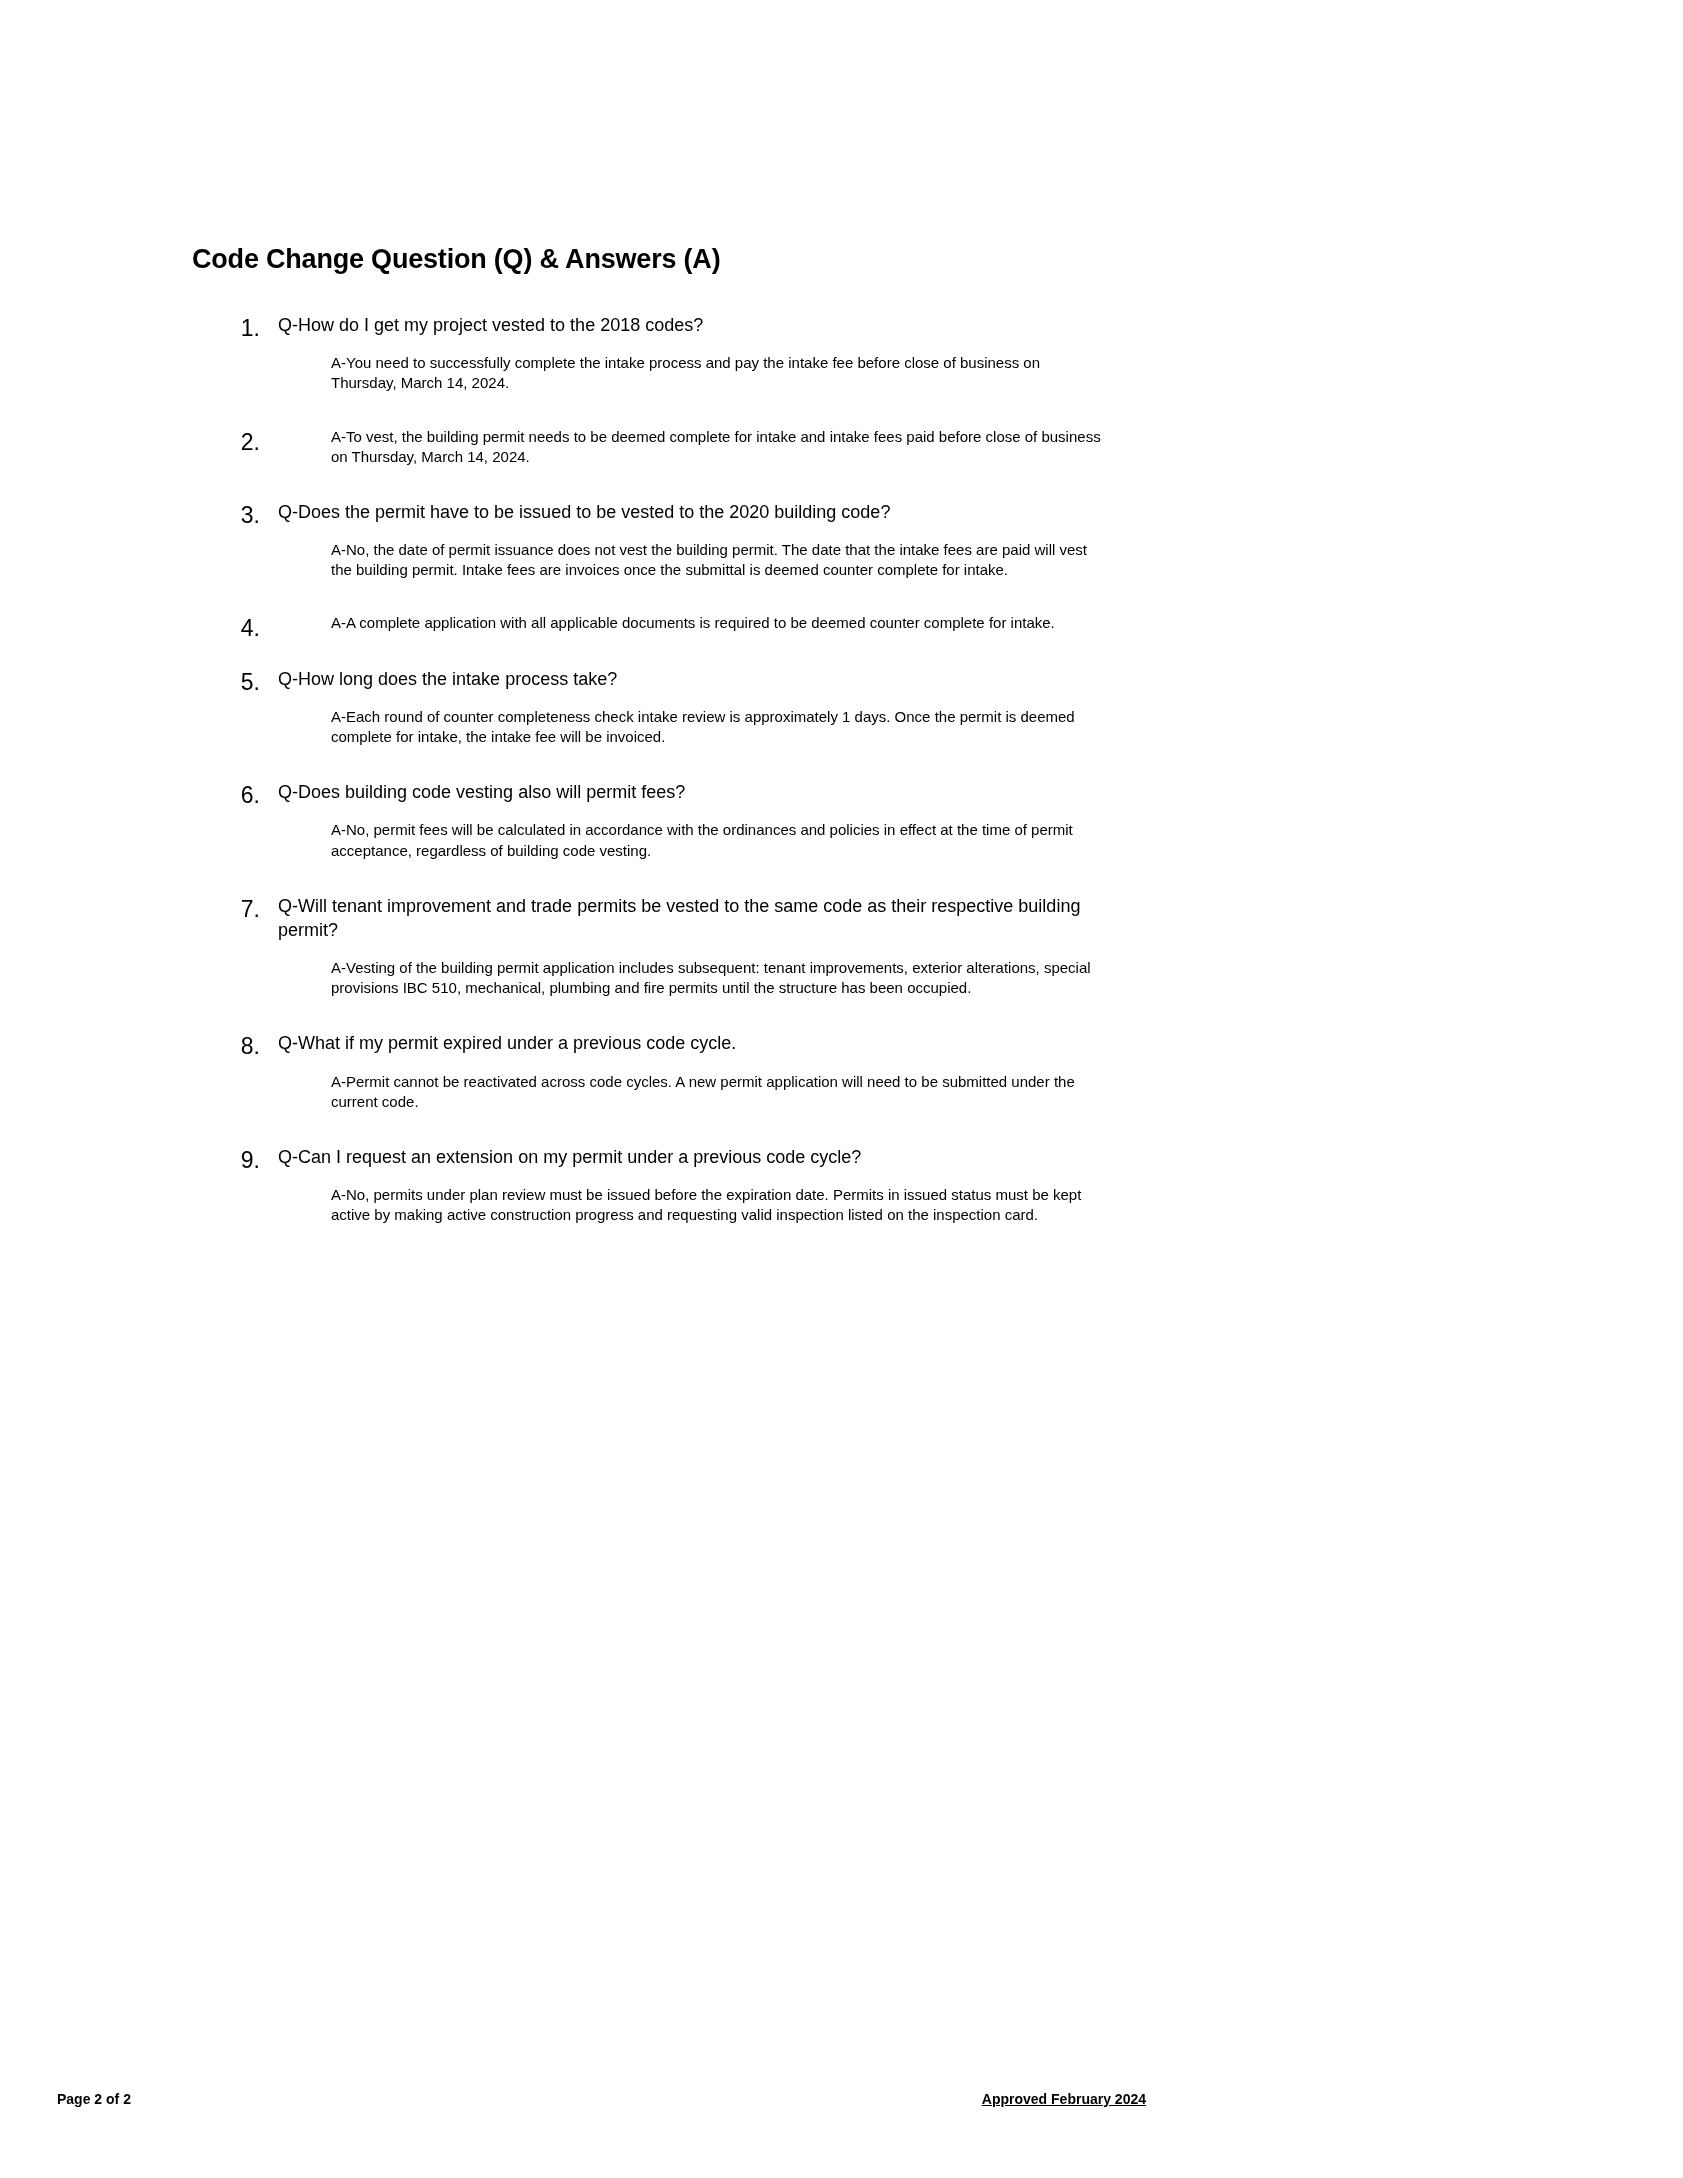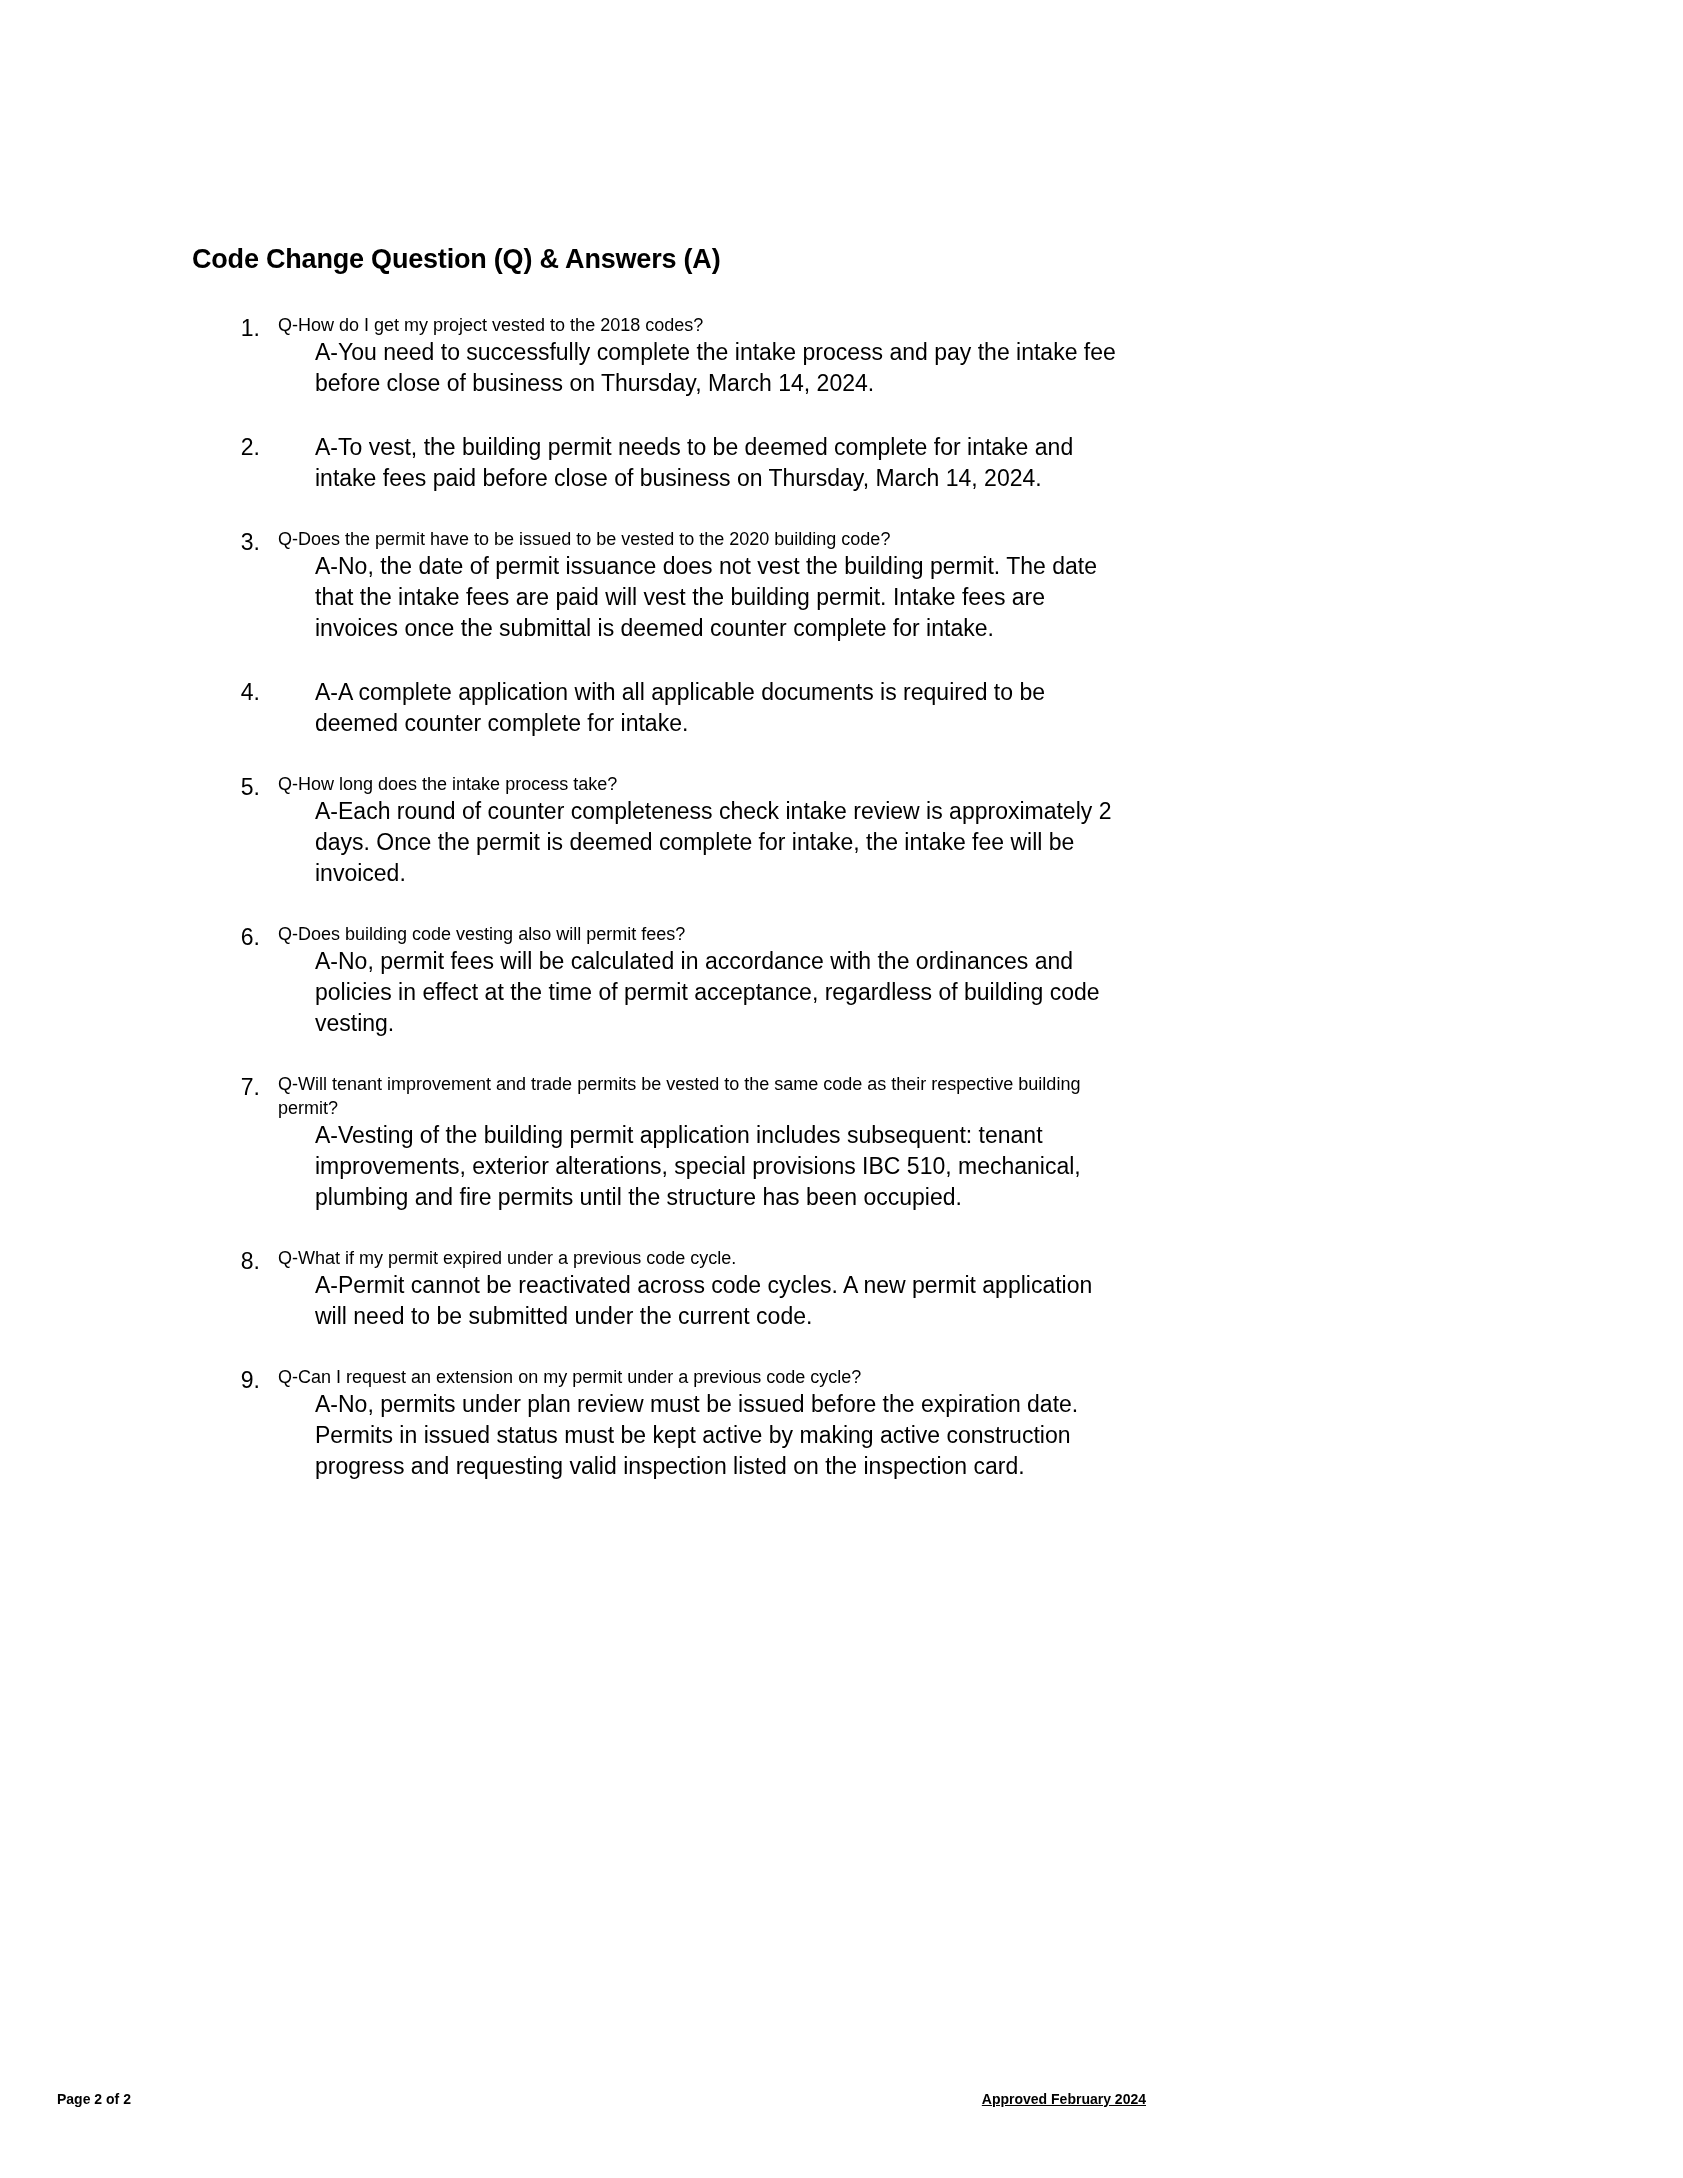--- a/index.html
+++ b/index.html
@@ -63,23 +63,23 @@
     width: 30px;
     text-align: right;
     font-size: 23px;
   }
   .qa-question {
     margin: 0;
     font-size: 18px;
     line-height: 1.345;
   }
   .qa-answer {
-    margin: 0;
+    margin: 16px;
     padding-left: 37px;
-    font-size: 23px;
+    font-size: 15px;
     line-height: 1.345;
   }
   .footer {
     position: absolute;
     left: 57px;
     top: 2091px;
     width: 1089px;
     height: 24px;
     font-size: 14px;
     font-weight: bold;
@@ -120,21 +120,21 @@
           <p class="qa-question">Q-Does the permit have to be issued to be vested to the 2020 building code?</p>
           <p class="qa-answer">A-No, the date of permit issuance does not vest the building permit. The date that the intake fees are paid will vest the building permit. Intake fees are invoices once the submittal is deemed counter complete for intake.</p>
         </li>
         <li class="qa-item">
           <span class="qa-num">4.</span>
           <p class="qa-answer">A-A complete application with all applicable documents is required to be deemed counter complete for intake.</p>
         </li>
         <li class="qa-item">
           <span class="qa-num">5.</span>
           <p class="qa-question">Q-How long does the intake process take?</p>
-          <p class="qa-answer">A-Each round of counter completeness check intake review is approximately 2 days. Once the permit is deemed complete for intake, the intake fee will be invoiced.</p>
+          <p class="qa-answer">A-Each round of counter completeness check intake review is approximately 1 days. Once the permit is deemed complete for intake, the intake fee will be invoiced.</p>
         </li>
         <li class="qa-item">
           <span class="qa-num">6.</span>
           <p class="qa-question">Q-Does building code vesting also will permit fees?</p>
           <p class="qa-answer">A-No, permit fees will be calculated in accordance with the ordinances and policies in effect at the time of permit acceptance, regardless of building code vesting.</p>
         </li>
         <li class="qa-item">
           <span class="qa-num">7.</span>
           <p class="qa-question">Q-Will tenant improvement and trade permits be vested to the same code as their respective building permit?</p>
           <p class="qa-answer">A-Vesting of the building permit application includes subsequent: tenant improvements, exterior alterations, special provisions IBC 510, mechanical, plumbing and fire permits until the structure has been occupied.</p>

